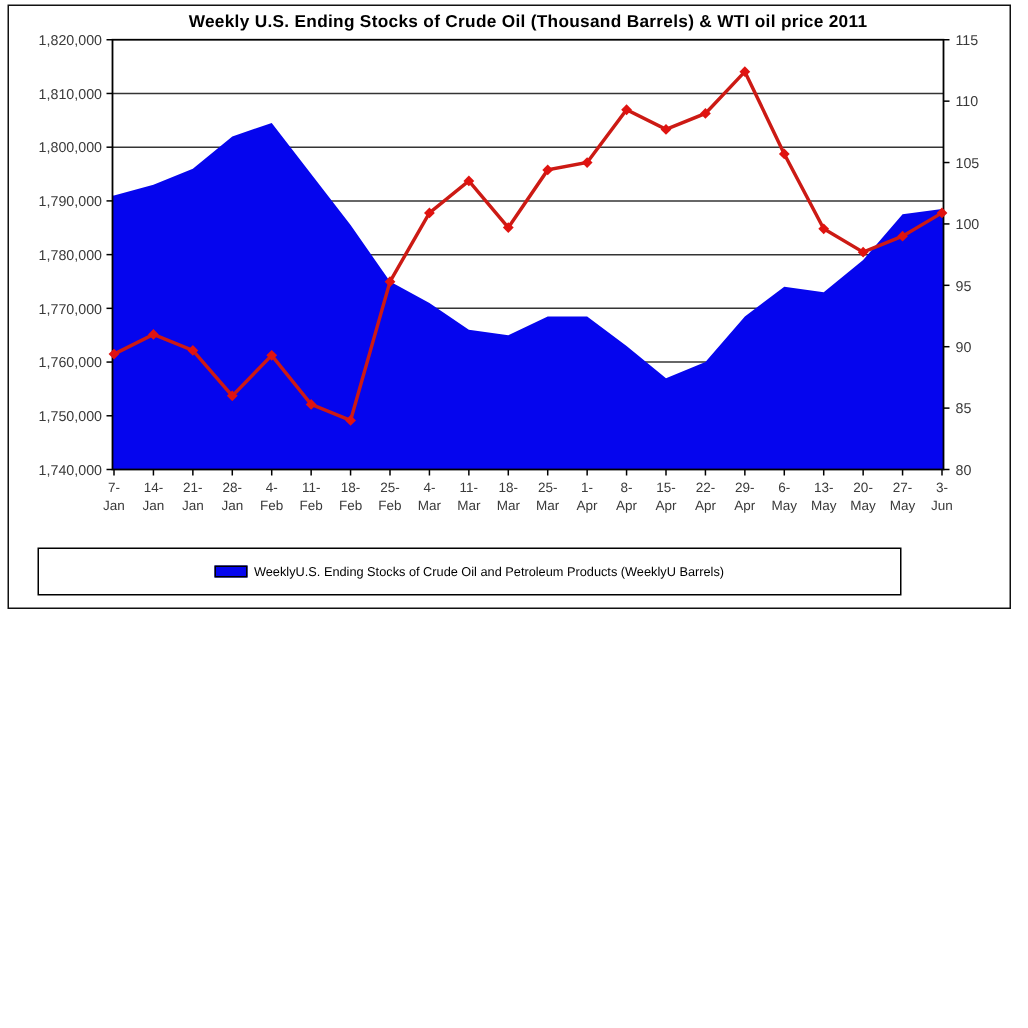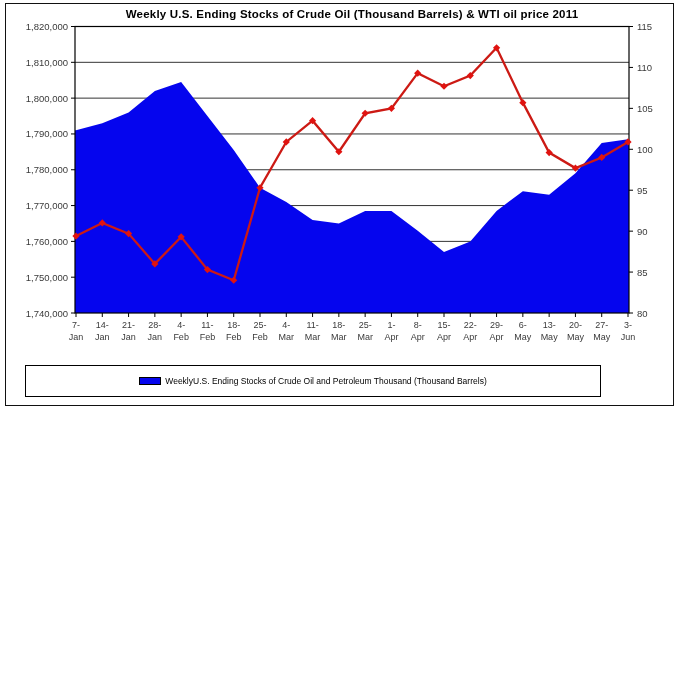--- a/index.html
+++ b/index.html
@@ -171,15 +171,15 @@
       <path d="M 549.1428571428571 148.96000000000006 L 552.7428571428571 152.56000000000006 L 549.1428571428571 156.16000000000005 L 545.5428571428571 152.56000000000006 Z" fill="#e01310"></path>
       <path d="M 575.4285714285714 164.51285714285711 L 579.0285714285715 168.1128571428571 L 575.4285714285714 171.7128571428571 L 571.8285714285714 168.1128571428571 Z" fill="#e01310"></path>
       <path d="M 601.7142857142857 153.8714285714286 L 605.3142857142857 157.4714285714286 L 601.7142857142857 161.07142857142858 L 598.1142857142856 157.4714285714286 Z" fill="#e01310"></path>
       <path d="M 628 138.31857142857137 L 631.6 141.91857142857137 L 628 145.51857142857136 L 624.4 141.91857142857137 Z" fill="#e01310"></path>
     </g>
 </svg>
 
 <div class="legend">
   <div class="legend-row">
     <span class="sw-area" id="sw-area" style="background: rgb(5, 5, 238);"></span>
-    <span>WeeklyU.S. Ending Stocks of Crude Oil and Petroleum Thousand (Thousand Barrels)</span>
+    <span>WeeklyU.S. Ending Stocks of Crude Oil and Petroleum Products (WeeklyU Barrels)</span>
   </div>
 </div>
 
 </body></html>

